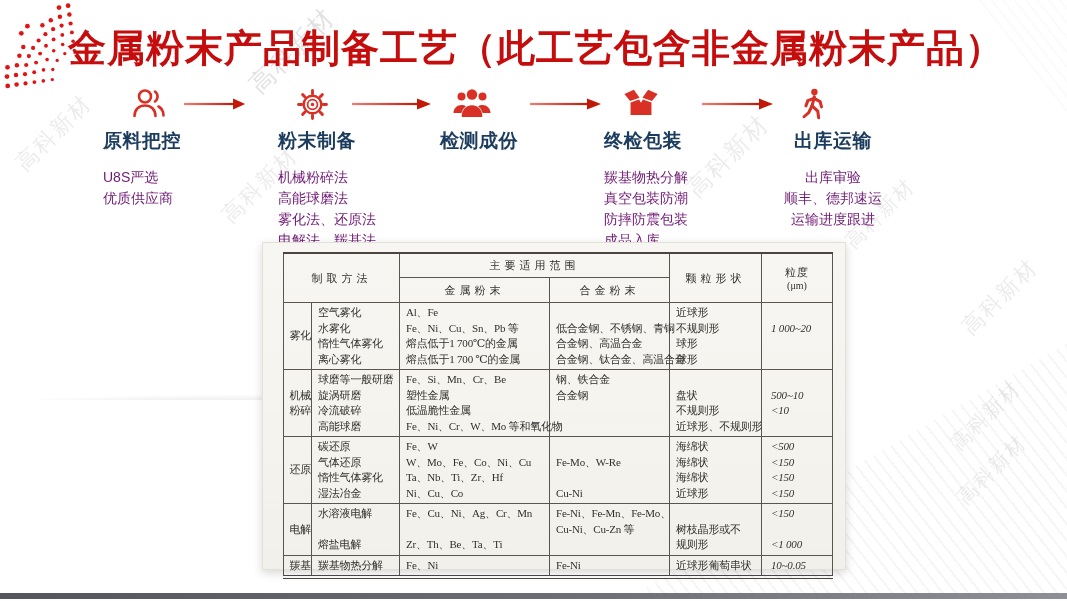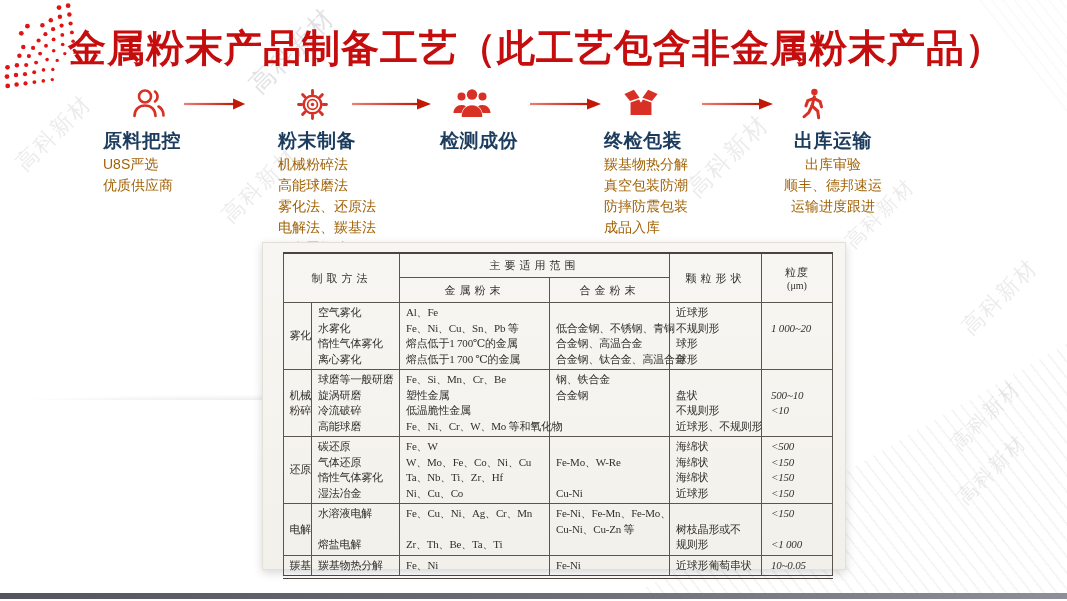--- a/index.html
+++ b/index.html
@@ -28,22 +28,22 @@
   .logo{position:absolute;left:-2px;top:-4px;width:100px;height:100px;}
 
   
   .title{position:absolute;left:68px;top:8px;width:990px;font-size:38px;font-weight:900;
          color:var(--accent,#c60d0d);letter-spacing:1px;line-height:48px;white-space:nowrap;margin-top:16px;}
 
   
   .step{position:absolute;top:86px;}
   .step-icon{height:38px;margin-bottom:4px;}
   .step-icon svg{display:block;}
-  .step-title{font-size:19px;font-weight:bold;color:var(--navy,#1c3c5e);margin-bottom:0;letter-spacing:.5px;}
-  .step-items{font-size:14px;color:#a16207;line-height:21px;}
+  .step-title{font-size:19px;font-weight:bold;color:var(--navy,#1c3c5e);margin-bottom:13px;letter-spacing:.5px;}
+  .step-items{font-size:14px;color:#701a75;line-height:21px;}
   .step-item{white-space:nowrap;}
   .s1{left:103px;} .s2{left:278px;} .s3{left:440px;} .s4{left:604px;} .s5{left:784px;text-align:center;}
   .s1 .step-icon{padding-left:28px;} .s2 .step-icon{padding-left:16px;}
   .s3 .step-icon{padding-left:12px;} .s4 .step-icon{padding-left:18px;}
   .s5 .step-icon{padding-left:12px;}
   .down-arrow{display:inline-block;width:0;height:0;margin-left:8px;
               border-left:8px solid transparent;border-right:8px solid transparent;
               border-top:12px solid #e01414;vertical-align:-2px;}
   .arrow{position:absolute;top:97px;height:14px;}
   .a1{left:184px;width:62px;} .a2{left:352px;width:80px;}

